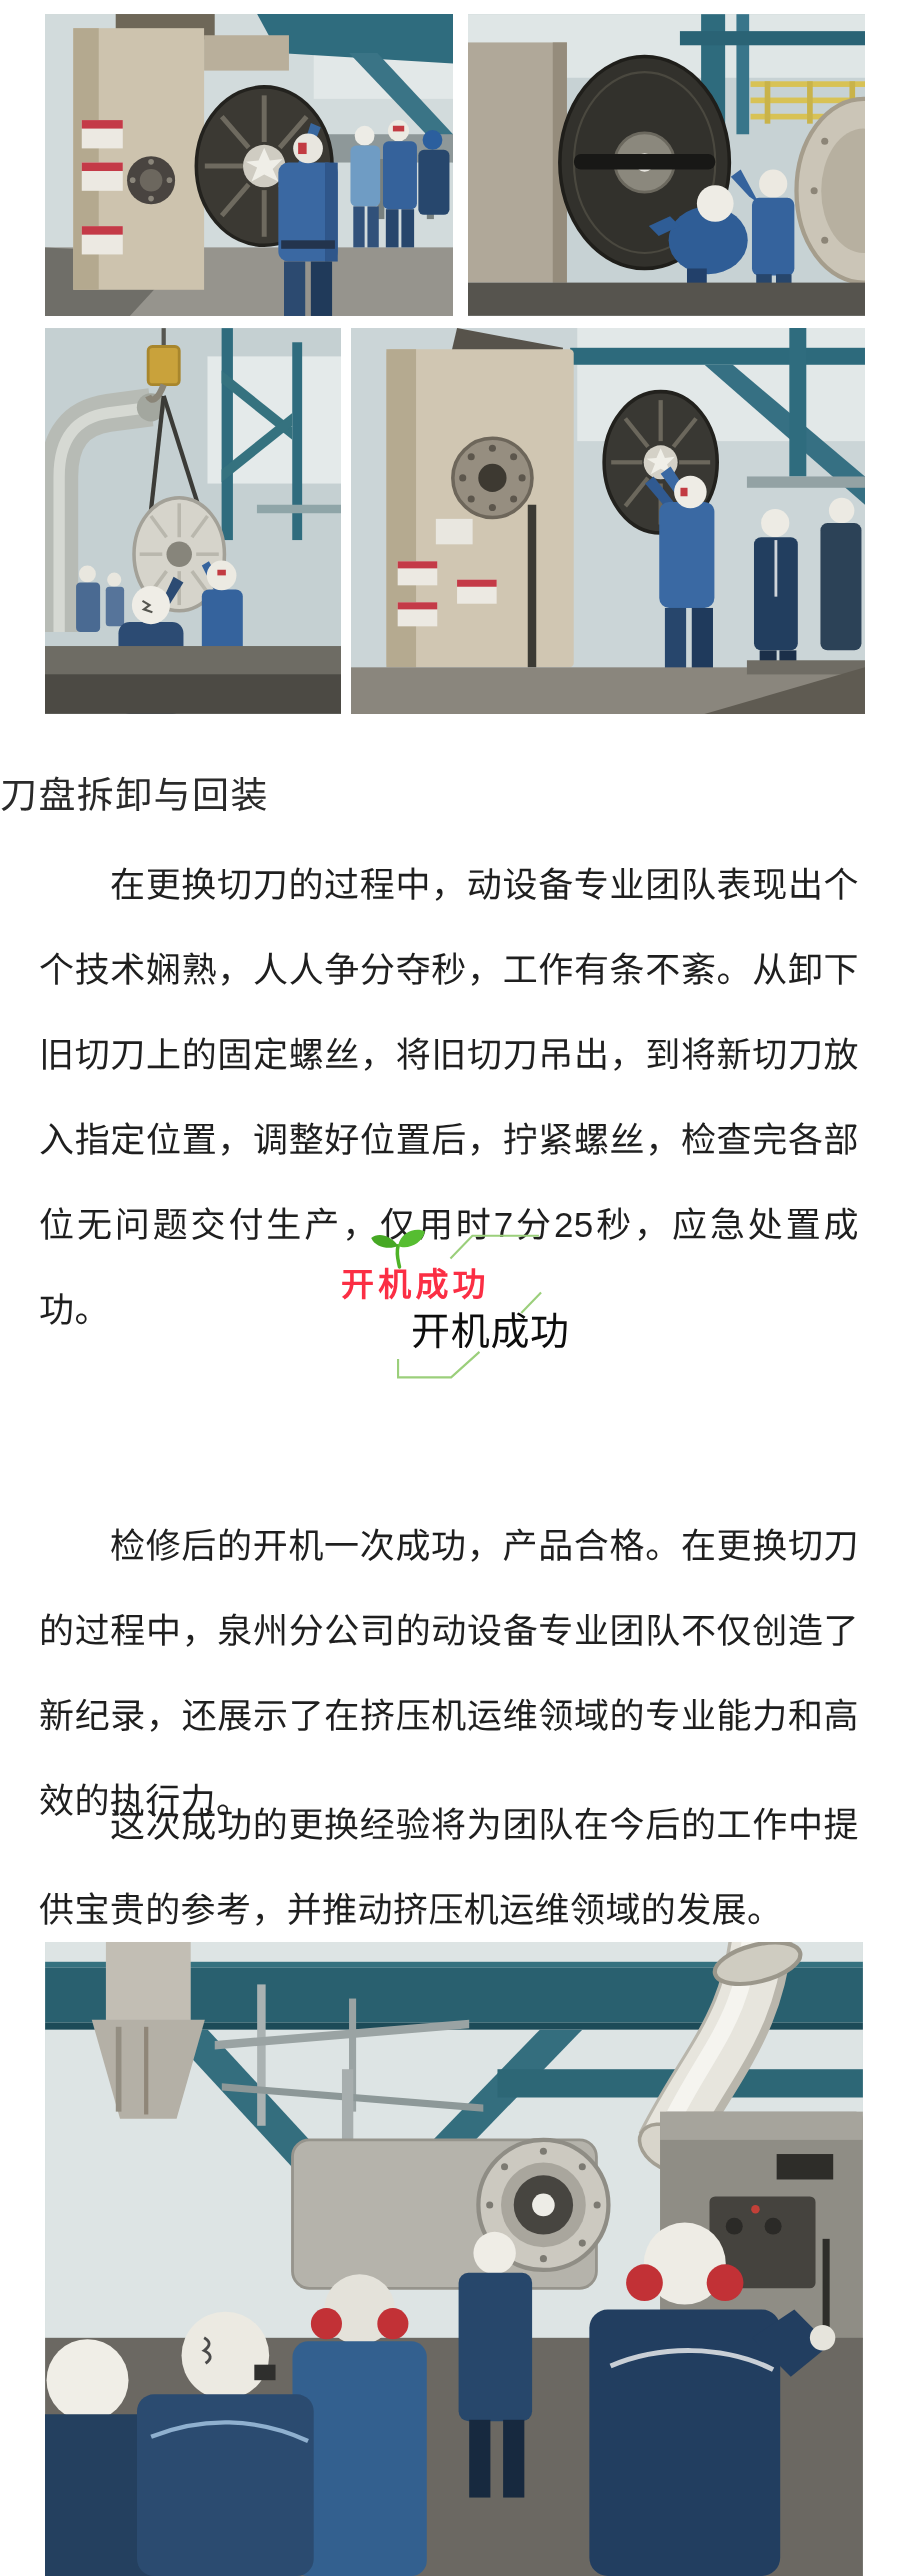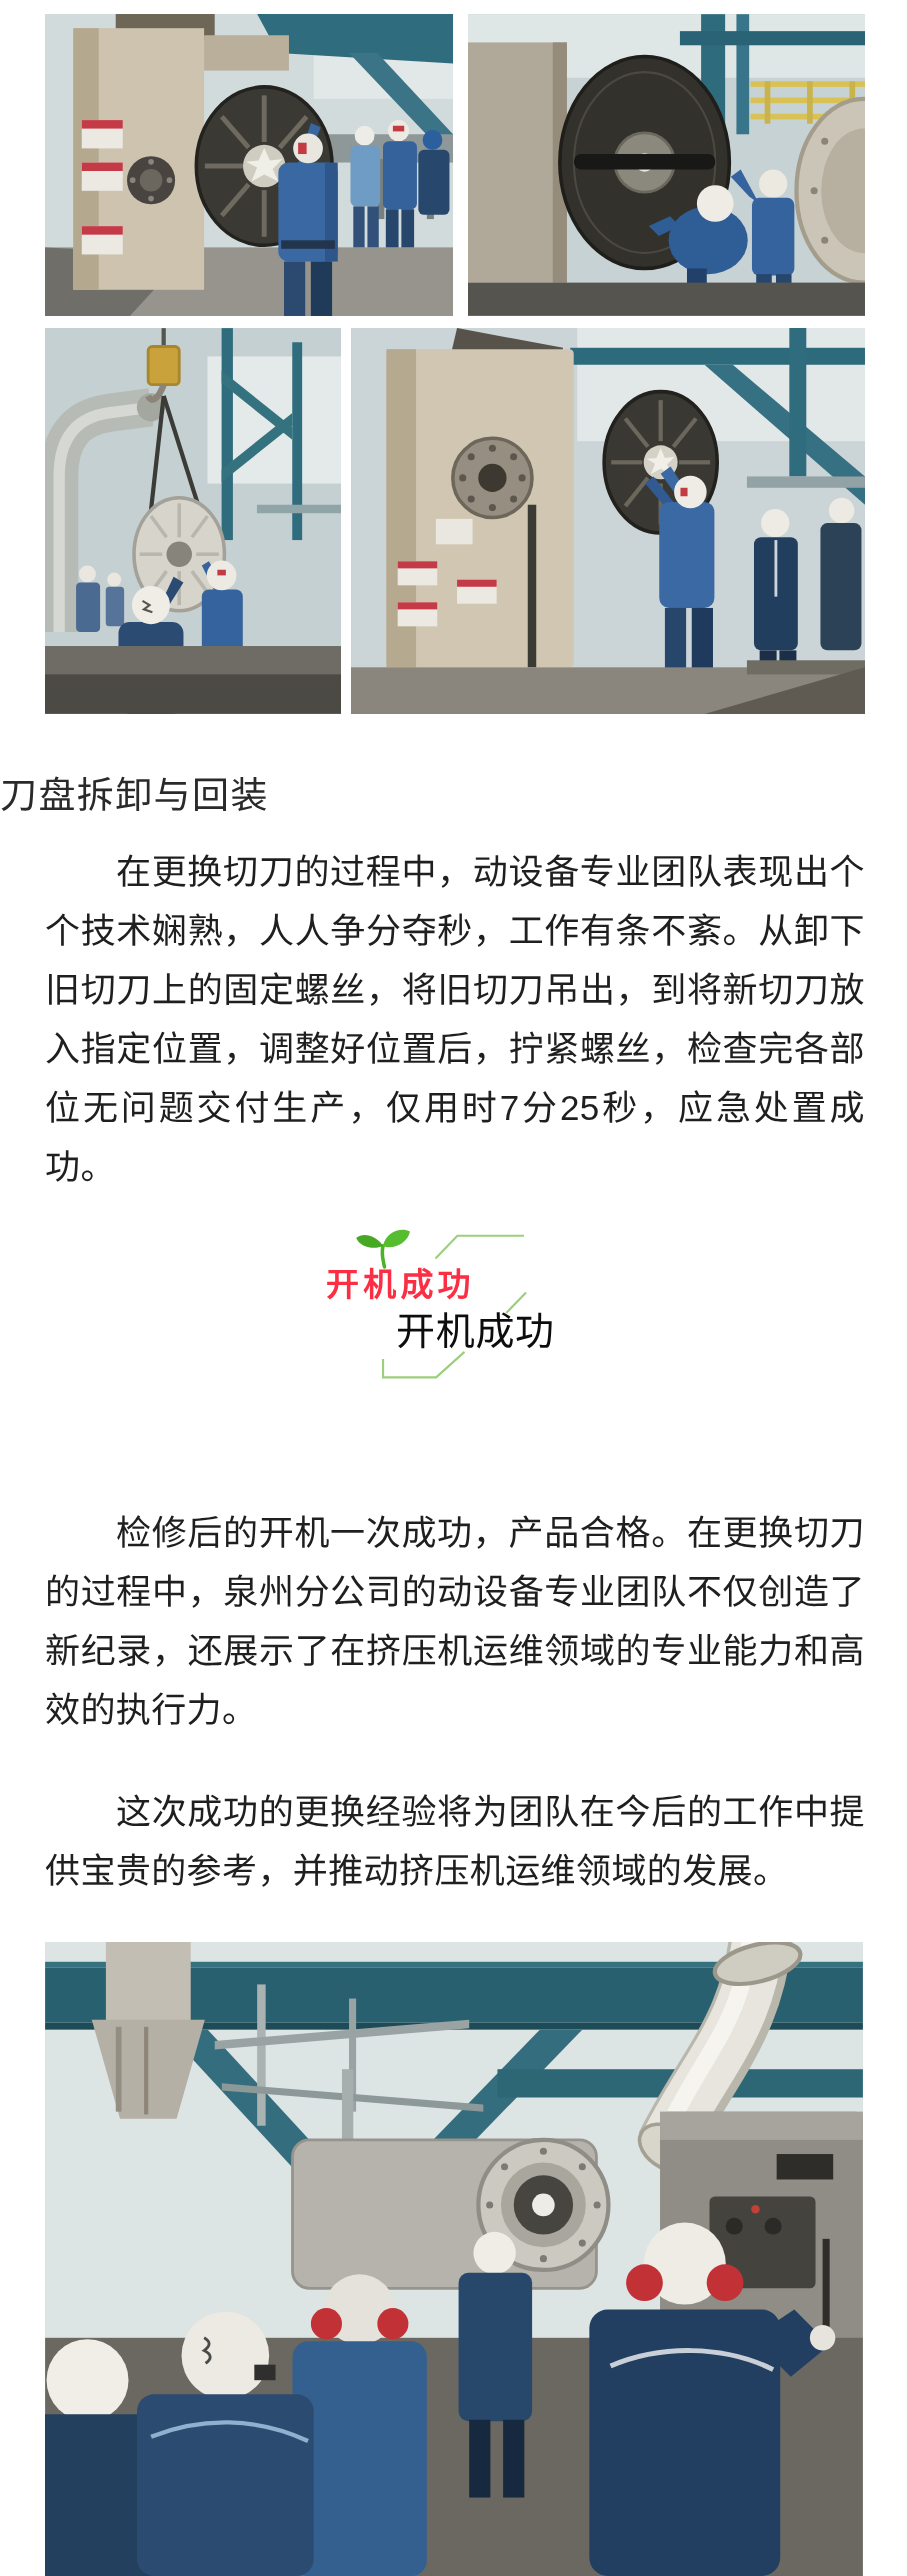--- a/index.html
+++ b/index.html
@@ -16,29 +16,29 @@
   .p2{left:468px;top:14px;width:397px;height:302px;}
   .p3{left:45px;top:328px;width:296px;height:386px;}
   .p4{left:351px;top:328px;width:514px;height:386px;}
   .p5{left:45px;top:1942px;width:818px;height:634px;}
   .caption{
     position:absolute;left:0;top:727px;width:100%;
     font-size:37px;line-height:44px;
     letter-spacing:1.4px;color:var(--caption-dark,#2a2a2a);margin-top:47px;
   }
   .para{
-    position:absolute;left:45px;width:820px;
-    font-size:35px;line-height:59px;letter-spacing:0.4px;
+    position:absolute;left:39px;width:820px;
+    font-size:35px;line-height:85px;letter-spacing:0.4px;
     text-indent:71px;text-align:justify;margin:0;
     color:var(--text-dark,#1f1f1f);
   }
   .para-1{top:842px;}
   .para-2{top:1503px;}
   .para-3{top:1782px;}
-  .highlight{position:absolute;left:296px;top:1223px;width:269px;height:170px;}
+  .highlight{position:absolute;left:311px;top:1223px;width:269px;height:170px;}
   .highlight svg.deco{position:absolute;left:0;top:0;width:269px;height:170px;}
   .hl-red{
     position:absolute;left:30px;top:35px;white-space:nowrap;
     font-size:33px;font-weight:700;letter-spacing:4.2px;
     color:var(--accent-red,#fb2e44);
   }
   .hl-black{
     position:absolute;left:100px;top:77px;white-space:nowrap;
     font-size:39px;font-weight:400;letter-spacing:0.7px;color:#0d0d0d;
   }

